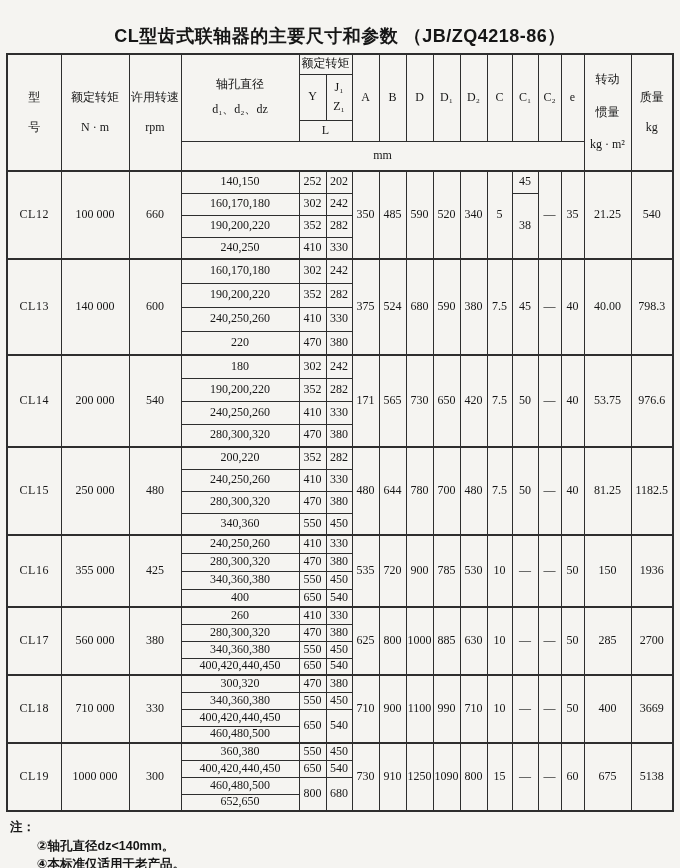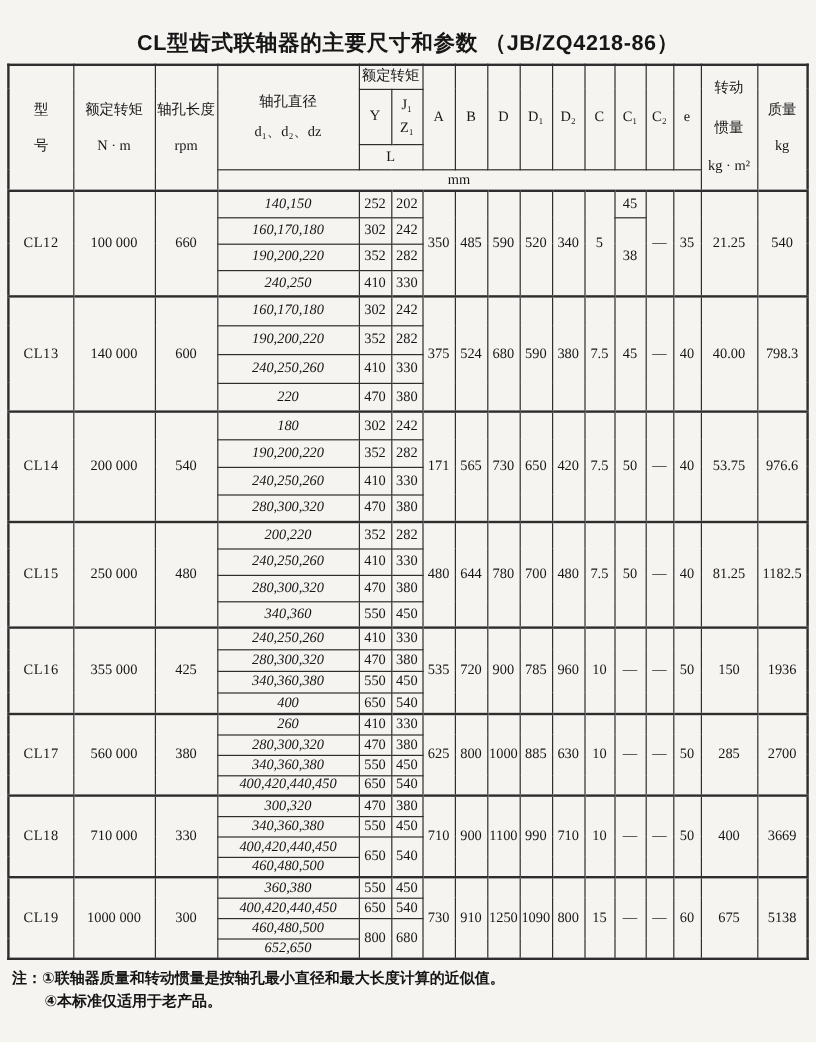--- a/index.html
+++ b/index.html
@@ -33,27 +33,27 @@
     font-weight:normal;
     font-size:12px;
     line-height:1.15;
     overflow:hidden;
     white-space:nowrap;
   }
   thead th{font-size:12.5px;}
   tr.hr1{height:20px;}
   tr.hr2{height:46px;}
   tr.hr3{height:21px;}
-  tr.hr4{height:18px;}
+  tr.hr4{height:30px;}
   .stack2 div + div{margin-top:16px;}
   .stack2b div + div{margin-top:11px;}
   .stack3 div + div{margin-top:19px;}
   .dimsym{font-size:13px;}
   .jz div{line-height:19px;}
-  td.bore{text-align:left;padding-left:10px;font-style:italic;}
+  td.bore{text-align:left;padding-left:10px;}
   td.model{font-size:12.5px;letter-spacing:0.5px;margin-left:36px;}
   tr.group-start td{border-top-width:2px;}
   .notes{
     margin:6px 0 0 10px;
     font-family:"Liberation Sans","DejaVu Sans",sans-serif;
     font-weight:600;
     font-size:12.5px;
     line-height:18.5px;
   }
   .note-line{display:flex;}
@@ -90,21 +90,21 @@
       <tr class="hr1">
         <th rowspan="4" class="stack2">
           <div>型</div>
           <div>号</div>
         </th>
         <th rowspan="4" class="stack2">
           <div>额定转矩</div>
           <div>N · m</div>
         </th>
         <th rowspan="4" class="stack2">
-          <div>轴孔长度</div>
+          <div>许用转速</div>
           <div>rpm</div>
         </th>
         <th rowspan="3" class="stack2b">
           <div>轴孔直径</div>
           <div>d₁、d₂、dz</div>
         </th>
         <th colspan="2">额定转矩</th>
         <th rowspan="3" class="dimsym">A</th>
         <th rowspan="3" class="dimsym">B</th>
         <th rowspan="3" class="dimsym">D</th>
@@ -280,21 +280,21 @@
           <td rowspan="4" class="model">CL16</td>
           <td rowspan="4">355 000</td>
           <td rowspan="4">425</td>
           <td class="bore">240,250,260</td>
           <td>410</td>
           <td>330</td>
           <td rowspan="4">535</td>
           <td rowspan="4">720</td>
           <td rowspan="4">900</td>
           <td rowspan="4">785</td>
-          <td rowspan="4">960</td>
+          <td rowspan="4">530</td>
           <td rowspan="4">10</td>
           <td rowspan="4">—</td>
           <td rowspan="4">—</td>
           <td rowspan="4">50</td>
           <td rowspan="4">150</td>
           <td rowspan="4">1936</td>
         </tr>
         <tr style="height: 18px;">
           <td class="bore">280,300,320</td>
           <td>470</td>
@@ -407,20 +407,22 @@
         </tr>
         <tr style="height: 17px;">
           <td class="bore">652,650</td>
         </tr>
       </tbody>
   </table>
 
   <div class="notes">
     <div class="note-line">
       <span>注：</span>
-      <span>①联轴器质量和转动惯量是按轴孔最小直径和最大长度计算的近似值。</span>
+    </div>
+    <div class="note-line indent">
+      <span>②轴孔直径dz&lt;140mm。</span>
     </div>
     <div class="note-line indent">
       <span>④本标准仅适用于老产品。</span>
     </div>
   </div>
 
 </div>
 
 </body></html>

